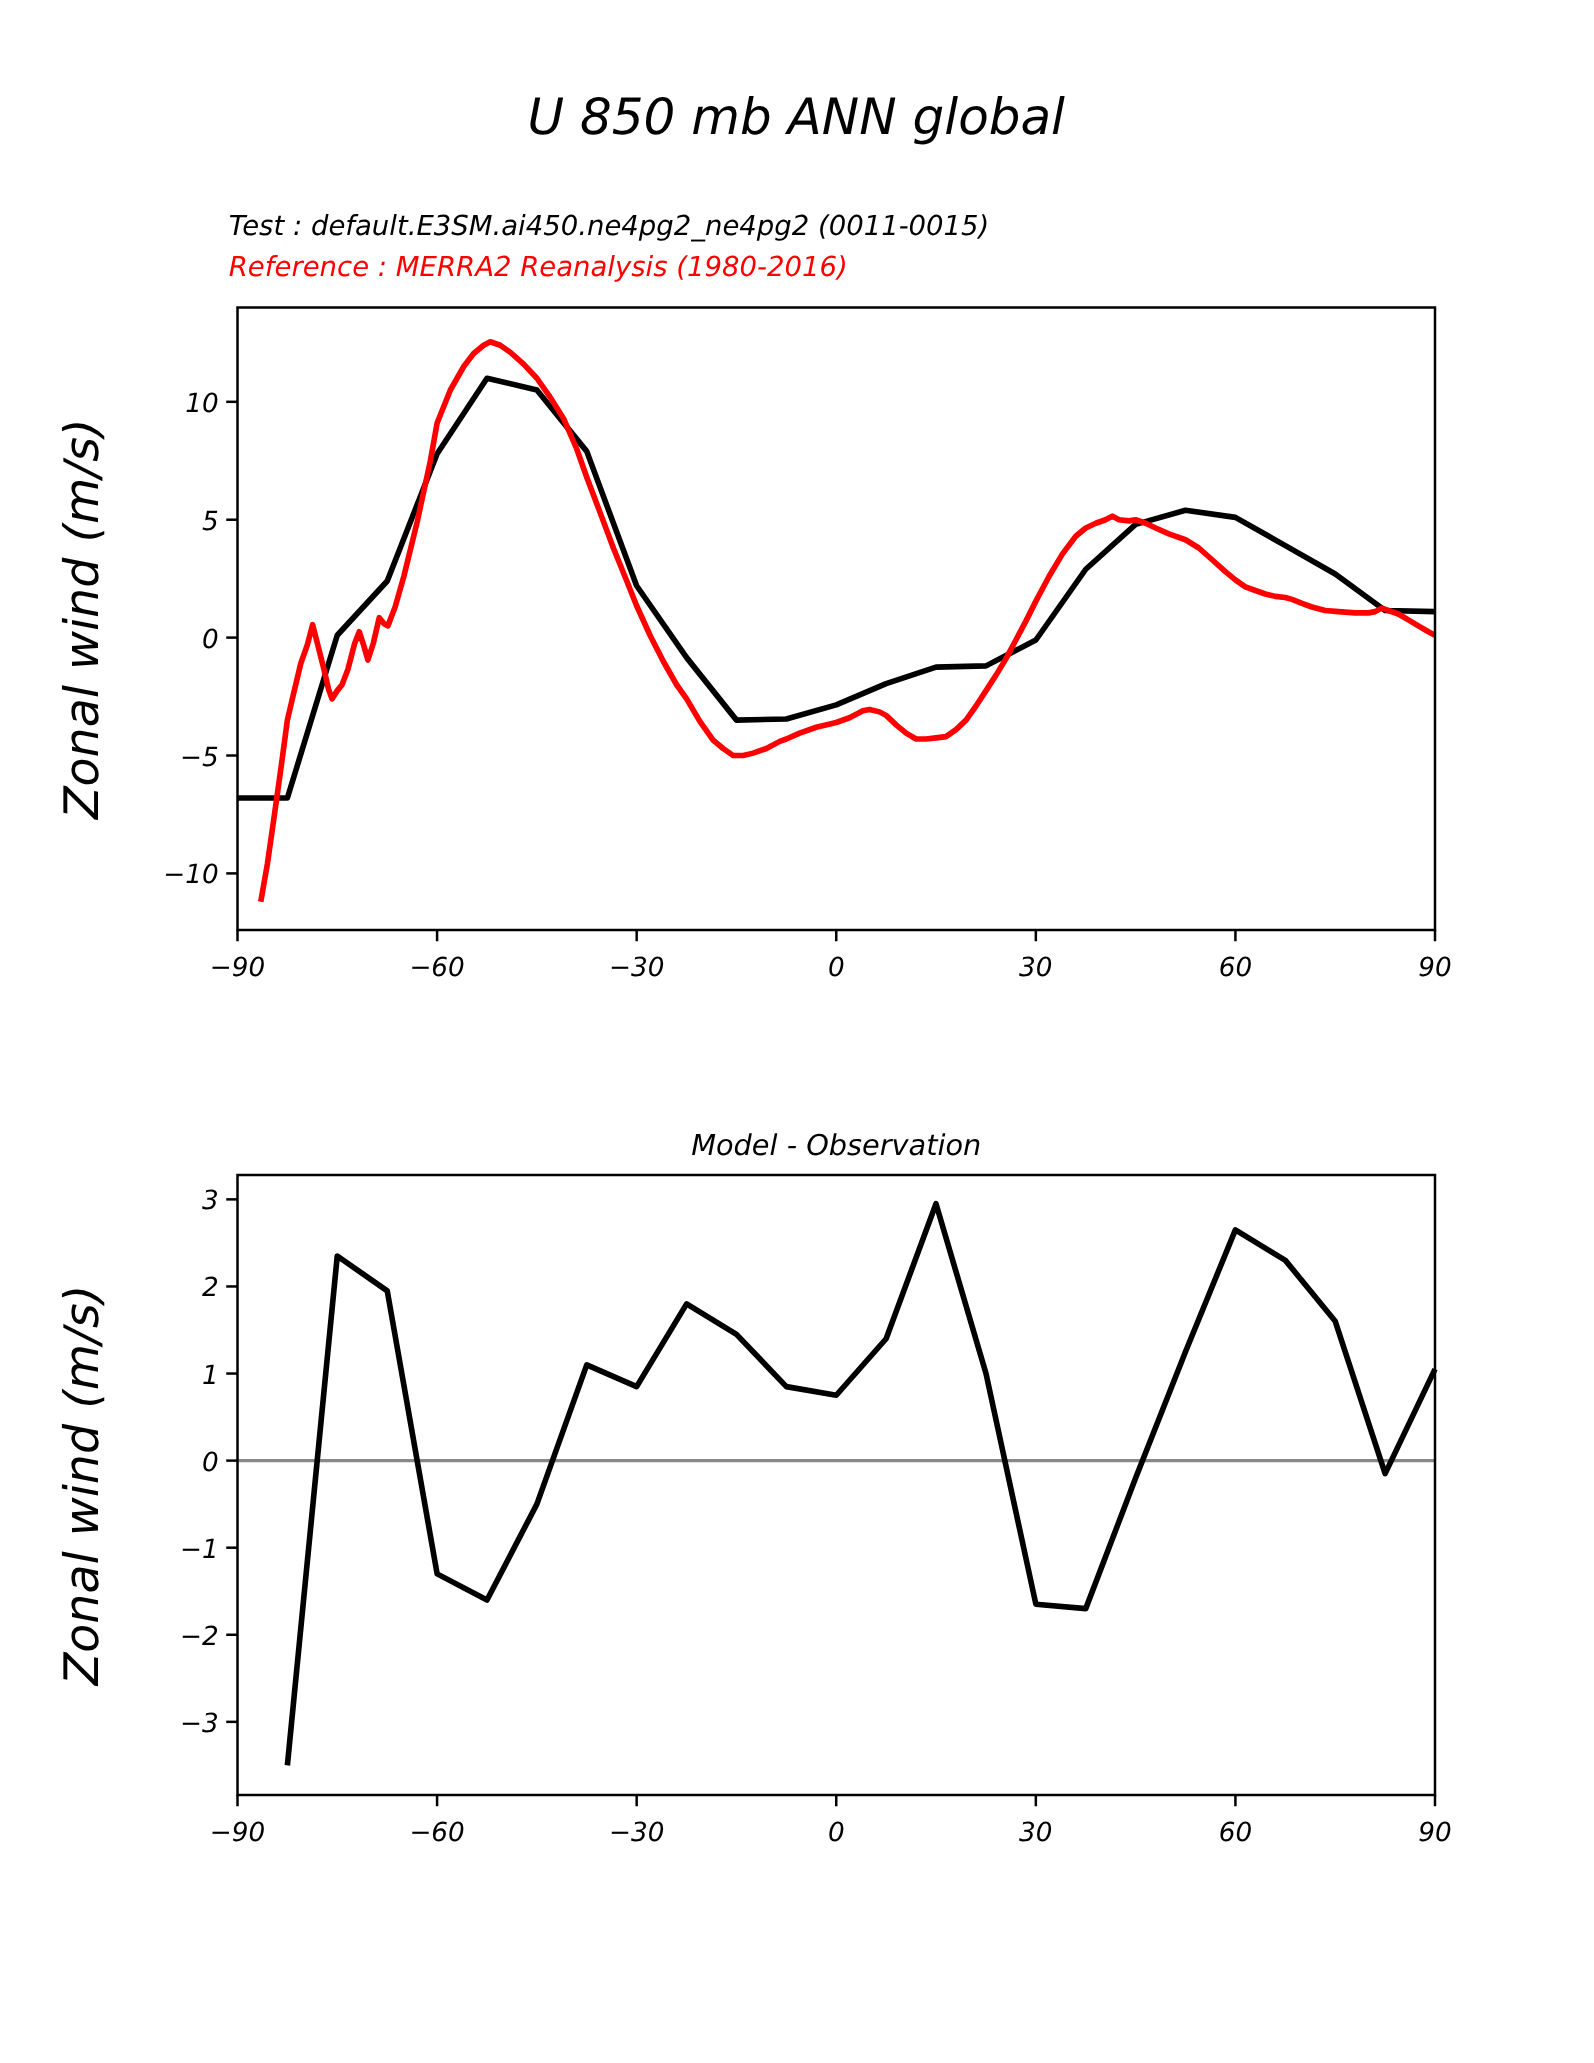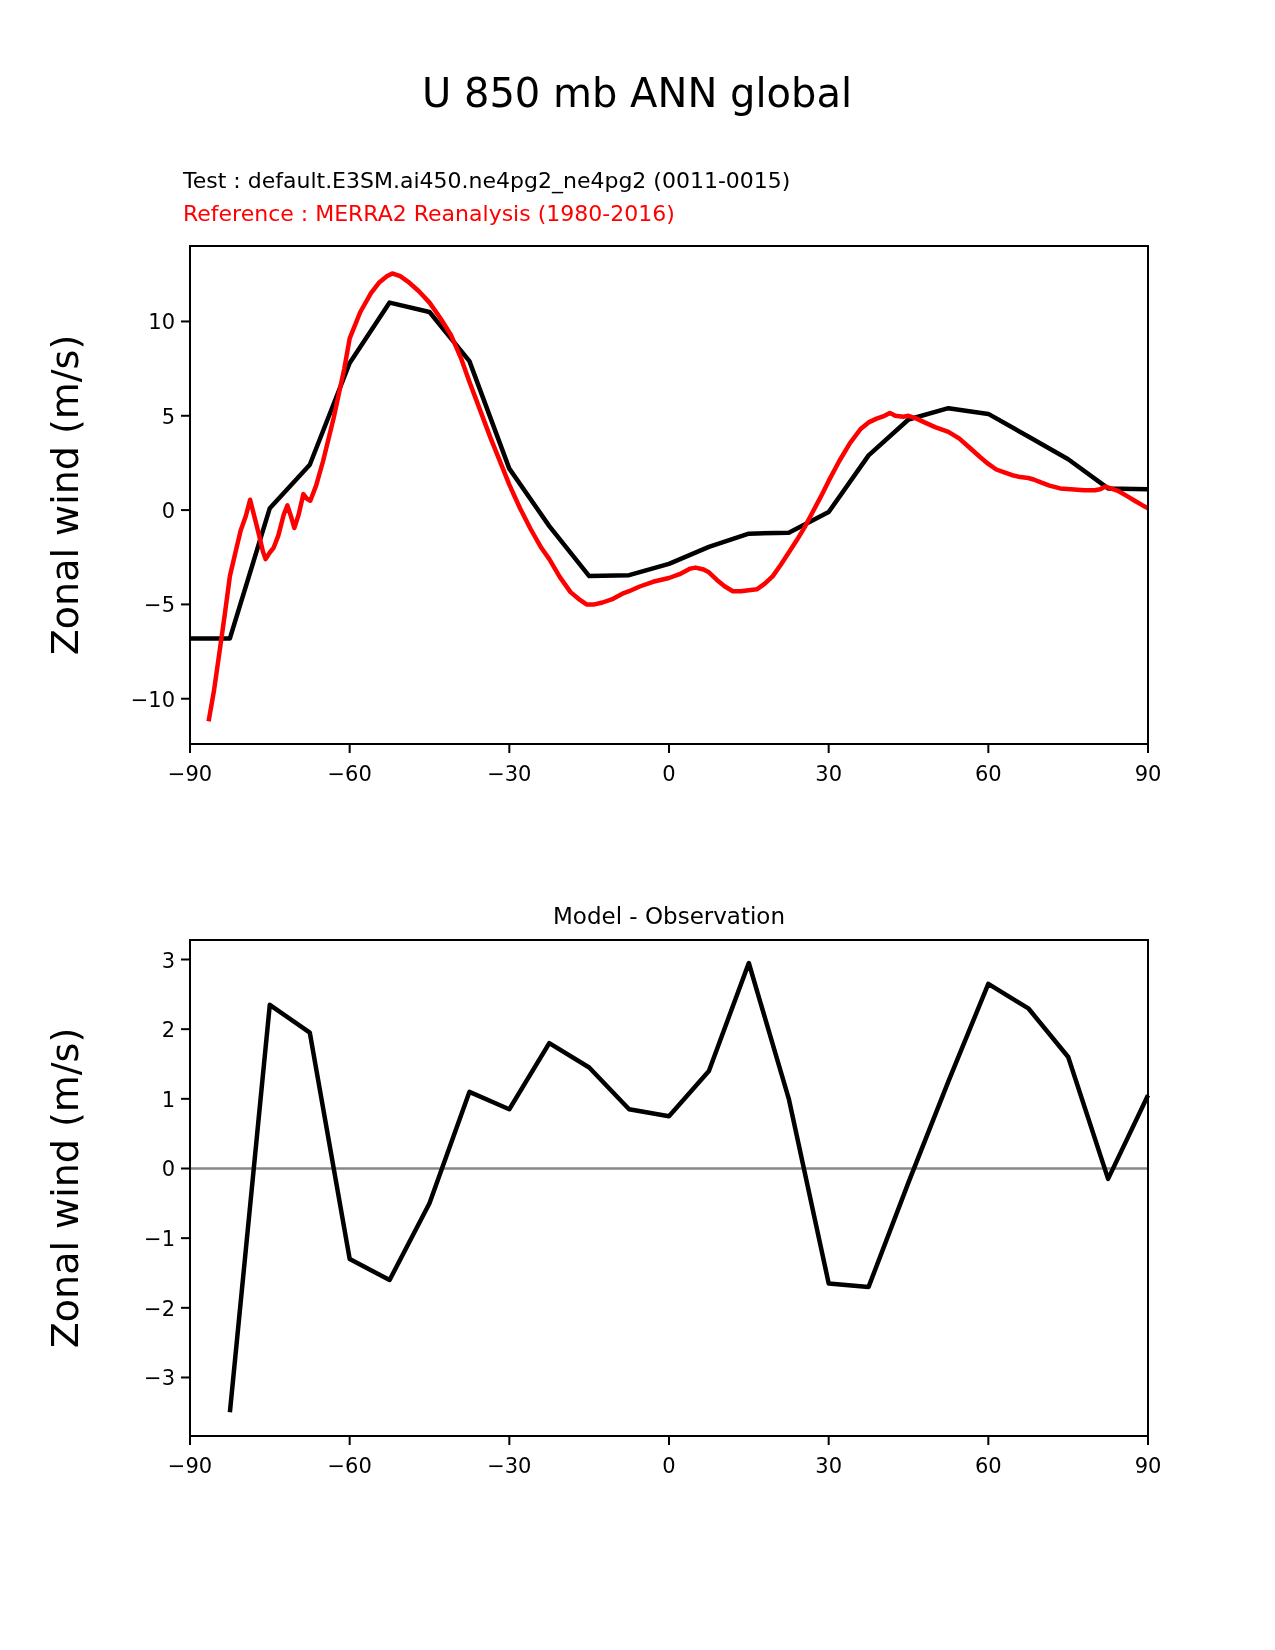--- a/index.html
+++ b/index.html
@@ -1,16 +1,16 @@
 <!DOCTYPE html>
 <html><head>
 <meta charset="utf-8">
 <style>
   html,body{margin:0;padding:0;background:#ffffff;}
-  .page{width:1275px;height:1650px;background:#ffffff;position:relative;}
+  .page{width:1275px;height:1650px;background:#ffffff;position:relative;font-style:italic;}
   svg{display:block;}
   text{font-family:"DejaVu Sans","Liberation Sans",sans-serif;fill:#000000;}
   .figtitle{font-size:40px;text-anchor:middle;}
   .sublabel{font-size:22px;text-anchor:start;}
   .charttitle{font-size:23px;text-anchor:middle;}
   .ylabel{font-size:38px;text-anchor:middle;}
   .ticklabel{font-size:21px;}
   .xtick{text-anchor:middle;}
   .ytick{text-anchor:end;}
   .frame{fill:none;stroke:#000000;stroke-width:2;}

